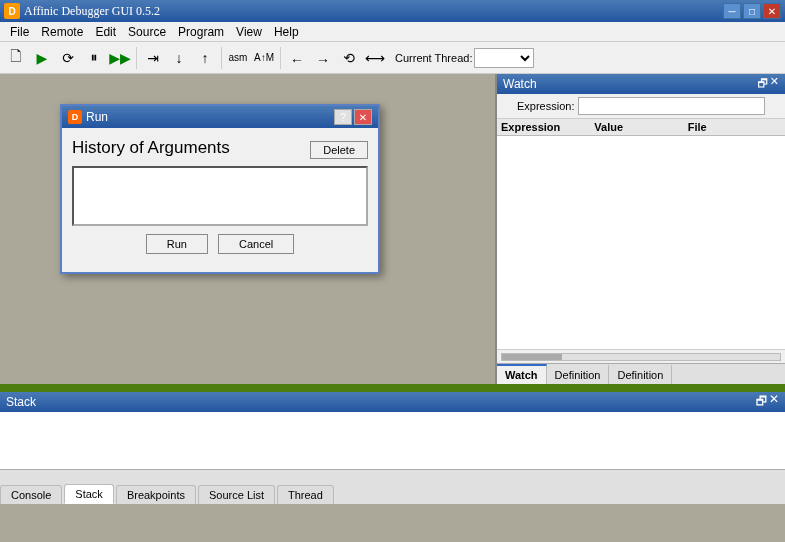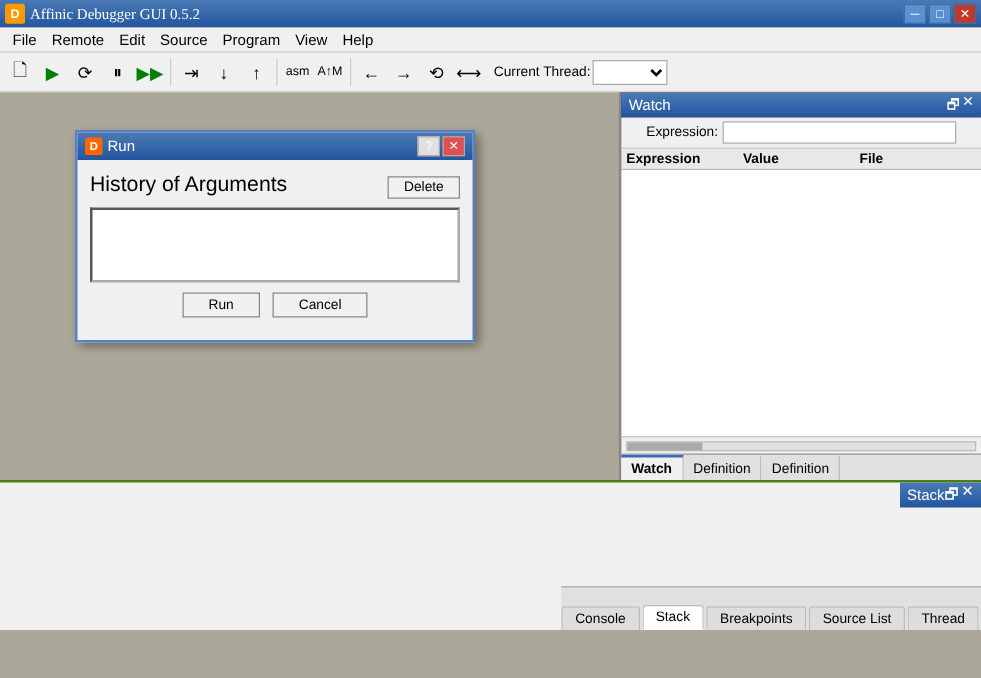--- a/index.html
+++ b/index.html
@@ -120,24 +120,23 @@
     .watch-tab {
       padding: 3px 8px; font-size: 11px; cursor: pointer; border-right: 1px solid #bbb;
       background: #e0e0e0; border-top: 2px solid transparent;
     }
     .watch-tab.active { background: #f0f0f0; border-top: 2px solid #316ac5; font-weight: bold; }
 
     
     .bottom-area {
       height: 120px;
       background: #f0f0f0;
-      border-top: 2px solid #4d7c0f;
+      border-top: 8px solid #4d7c0f;
       display: flex;
       flex-direction: column;
-      align-items: flex-end;
     }
     .stack-title-bar {
       background: linear-gradient(to bottom, #4a7ab5, #2355a0);
       color: white;
       height: 20px;
       display: flex;
       align-items: center;
       justify-content: space-between;
       padding: 0 6px;
     }

